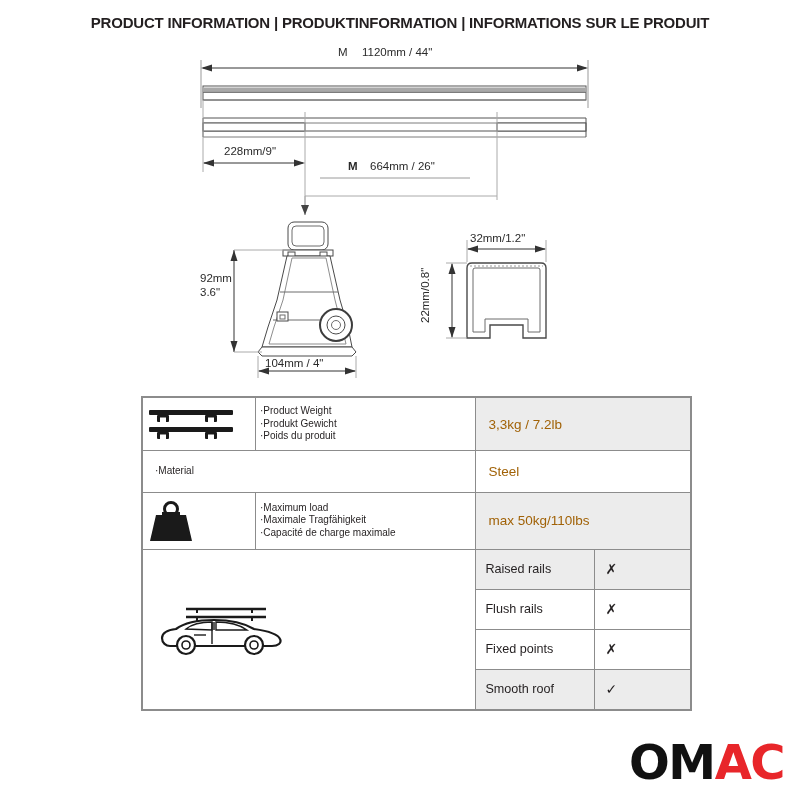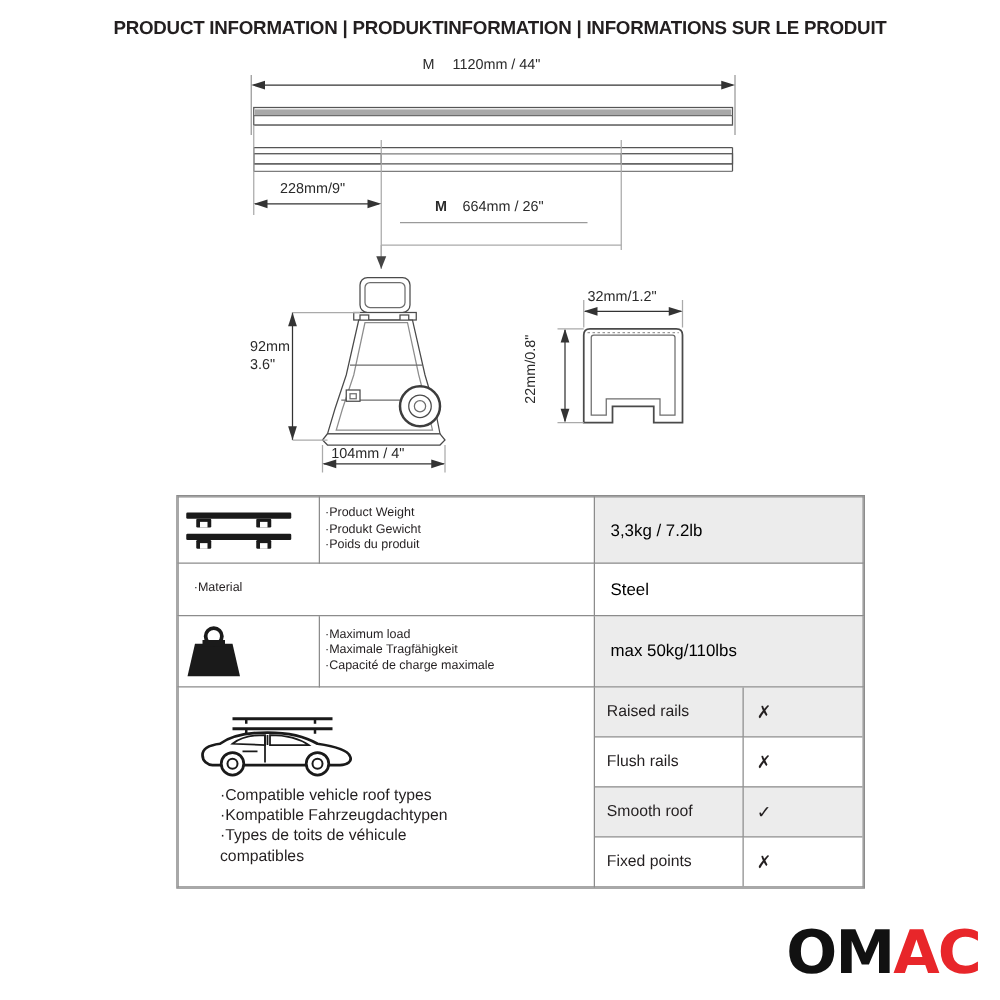--- a/index.html
+++ b/index.html
@@ -16,21 +16,21 @@
 
   svg{display:block;}
   .tech{position:absolute;left:0;top:0;}
 
   
   .spec{position:absolute;left:141px;top:396px;width:549px;border:1px solid #8c8c8c;border-collapse:collapse;}
   .spec table{border-collapse:collapse;width:100%;}
   .spec td{border:1px solid #8c8c8c;vertical-align:middle;}
   .cell-icon{width:112px;text-align:center;padding:4px 0;}
   .cell-label{padding:5px 6px 5px 4px;}
-  .cell-value{padding:6px 0 6px 12px;font-size:13.5px;color:#000000;}
+  .cell-value{padding:6px 0 6px 12px;font-size:13.5px;color:#a16207;}
   .shade{background:#ececec;}
   .labels{font-size:10px;line-height:1.28;color:#231f20;}
   .labels div{white-space:nowrap;}
   .lbl-left{padding-left:2px;}
   .lbl-ind{padding-left:58px;}
   .check{font-size:21px;line-height:1;font-weight:bold;}
   .wrapok{white-space:normal !important;}
 
   
   .sub{width:100%;border-collapse:collapse;}
@@ -260,45 +260,40 @@
 
                 <path d="M64,30 L64,44" stroke-width="1.4"></path>
                 <path d="M46,35 L58,35" stroke-width="1.4"></path>
 
                 <circle cx="38" cy="45" r="9" stroke-width="2.2" fill="#fff"></circle>
                 <circle cx="38" cy="45" r="4" stroke-width="1.6"></circle>
                 <circle cx="106" cy="45" r="9" stroke-width="2.2" fill="#fff"></circle>
                 <circle cx="106" cy="45" r="4" stroke-width="1.6"></circle>
               </g>
             </svg>
-            <div class="labels roof-text">
-              <div>·Compatible vehicle roof types</div>
-              <div>·Kompatible Fahrzeugdachtypen</div>
-              <div class="wrapok" style="max-width:210px;">·Types de toits de véhicule compatibles</div>
-            </div>
           </div>
         </td>
         <td class="cell-sub">
           <table class="sub">
             <tbody>
                   <tr>
               <td class="name shade">Raised rails</td>
               <td class="mark shade">✗</td>
             </tr>
             <tr>
               <td class="name">Flush rails</td>
               <td class="mark">✗</td>
             </tr>
             <tr>
+              <td class="name">Fixed points</td>
+              <td class="mark">✗</td>
+            </tr>
+            <tr>
               <td class="name shade">Smooth roof</td>
               <td class="mark shade">✓</td>
-            </tr>
-            <tr>
-              <td class="name">Fixed points</td>
-              <td class="mark">✗</td>
             </tr>
           </tbody>
               </table>
         </td>
       </tr>
     </tbody>
       </table>
   </div>
 
   <div class="logo">

